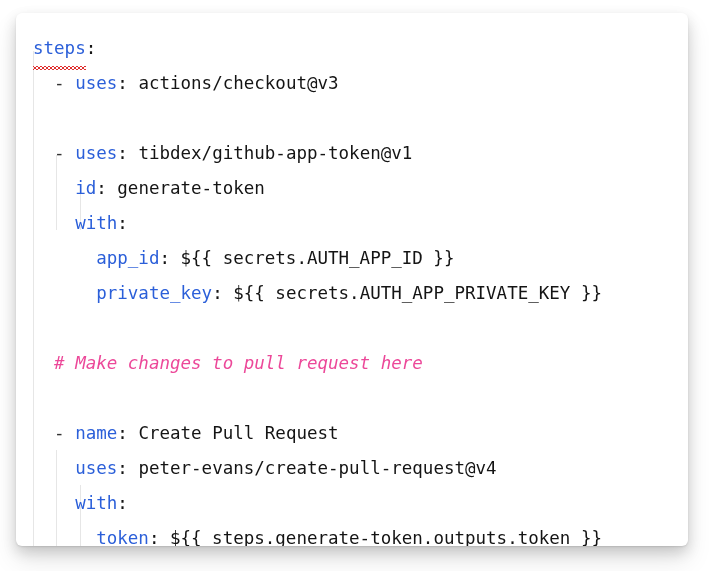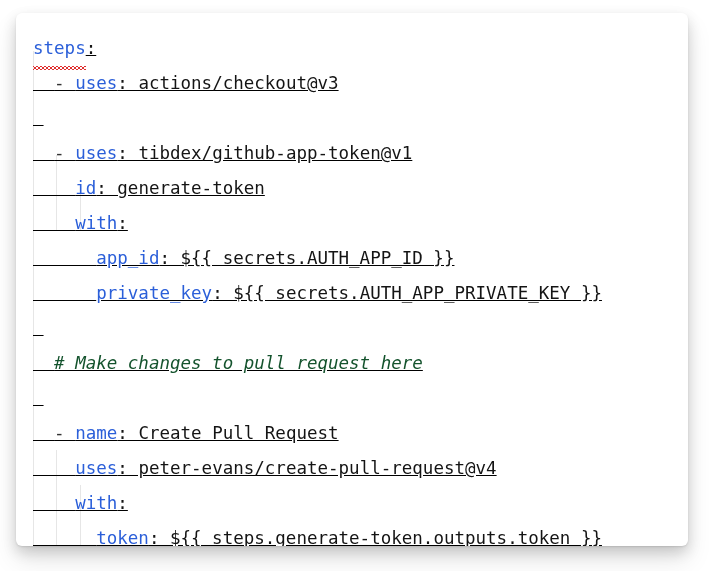--- a/index.html
+++ b/index.html
@@ -36,21 +36,20 @@
       0 6px 14px rgba(0,0,0,0.16),
       0 14px 26px rgba(0,0,0,0.10);
     overflow: hidden;
   }
 
   .code-body {
     position: relative;
     padding: 18px 0 4px 0;
     height: 100%;
     box-sizing: border-box;
-    text-decoration: underline;
   }
 
   
   .guide {
     position: absolute;
     width: 1px;
     background: #e6e6e6;
   }
   .guide.g1 { left: 17px;  top: 38px;  height: 495px; }
   .guide.g2 { left: 40px;  top: 142px; height: 75px;  }
@@ -76,21 +75,21 @@
   .kw {
     color: #2b5fd9;
   }
   .plain {
     color: #141414;
   }
   .dash {
     color: #333333;
   }
   .comment {
-    color: #14532d;
+    color: #ec4899;
     font-style: italic;
     margin-top: 24px;
   }
 
   
   .squiggle {
     position: relative;
     display: inline-block;
   }
   .squiggle::after {

